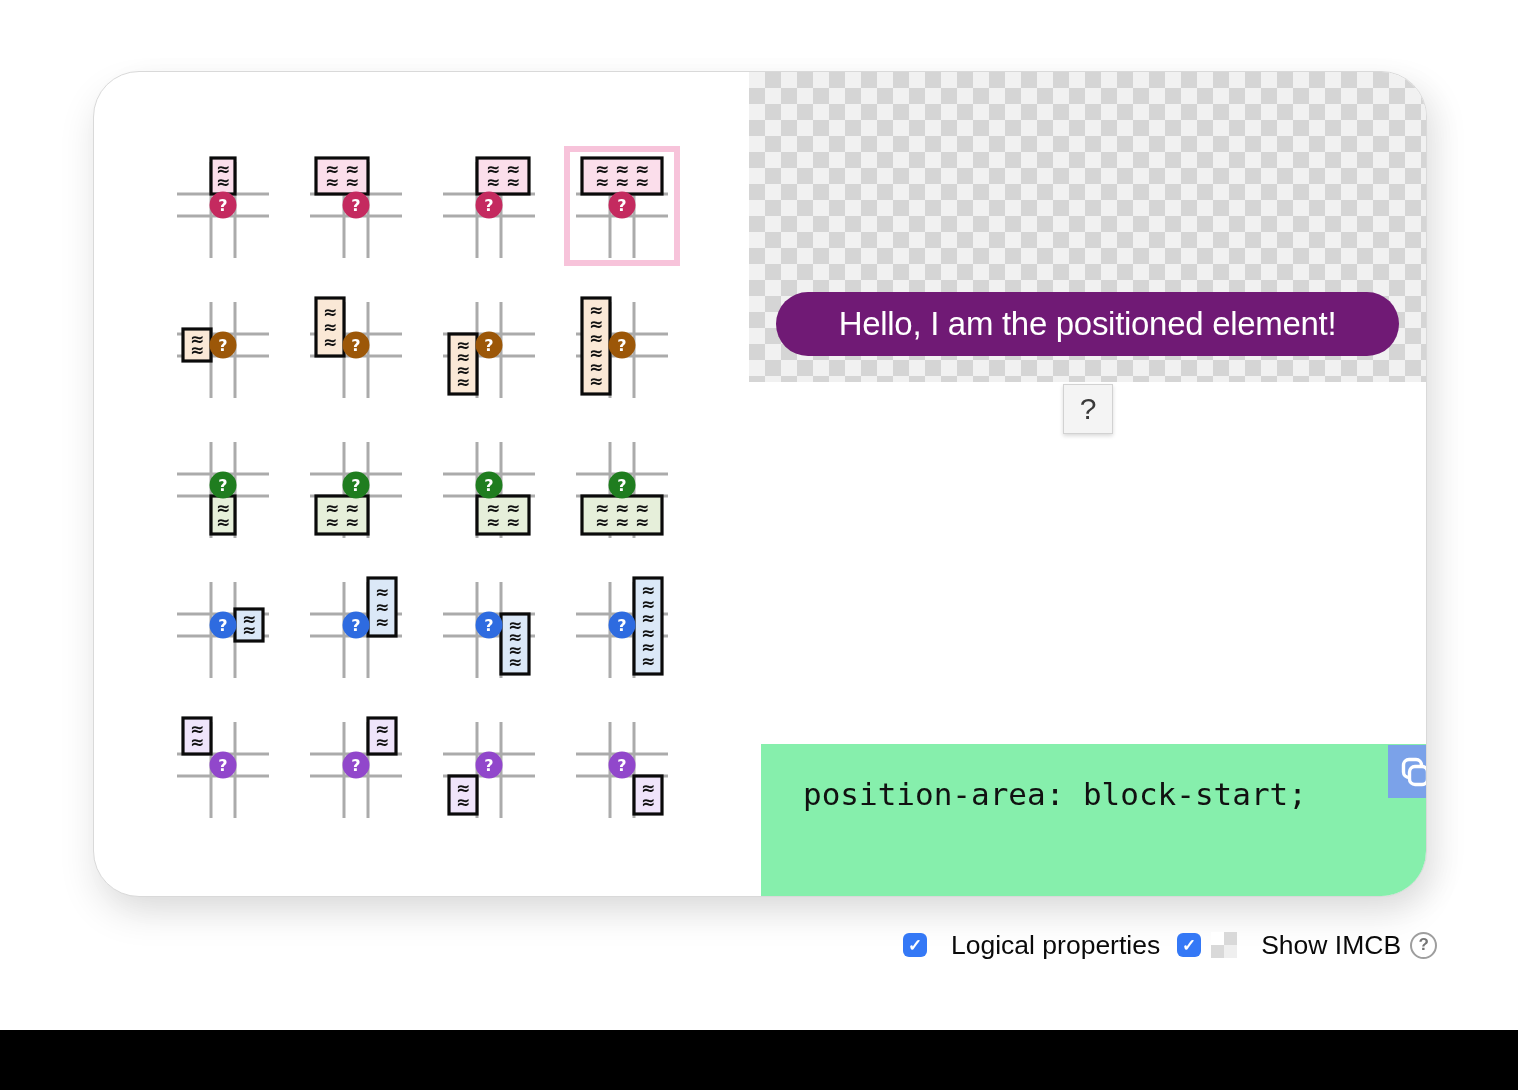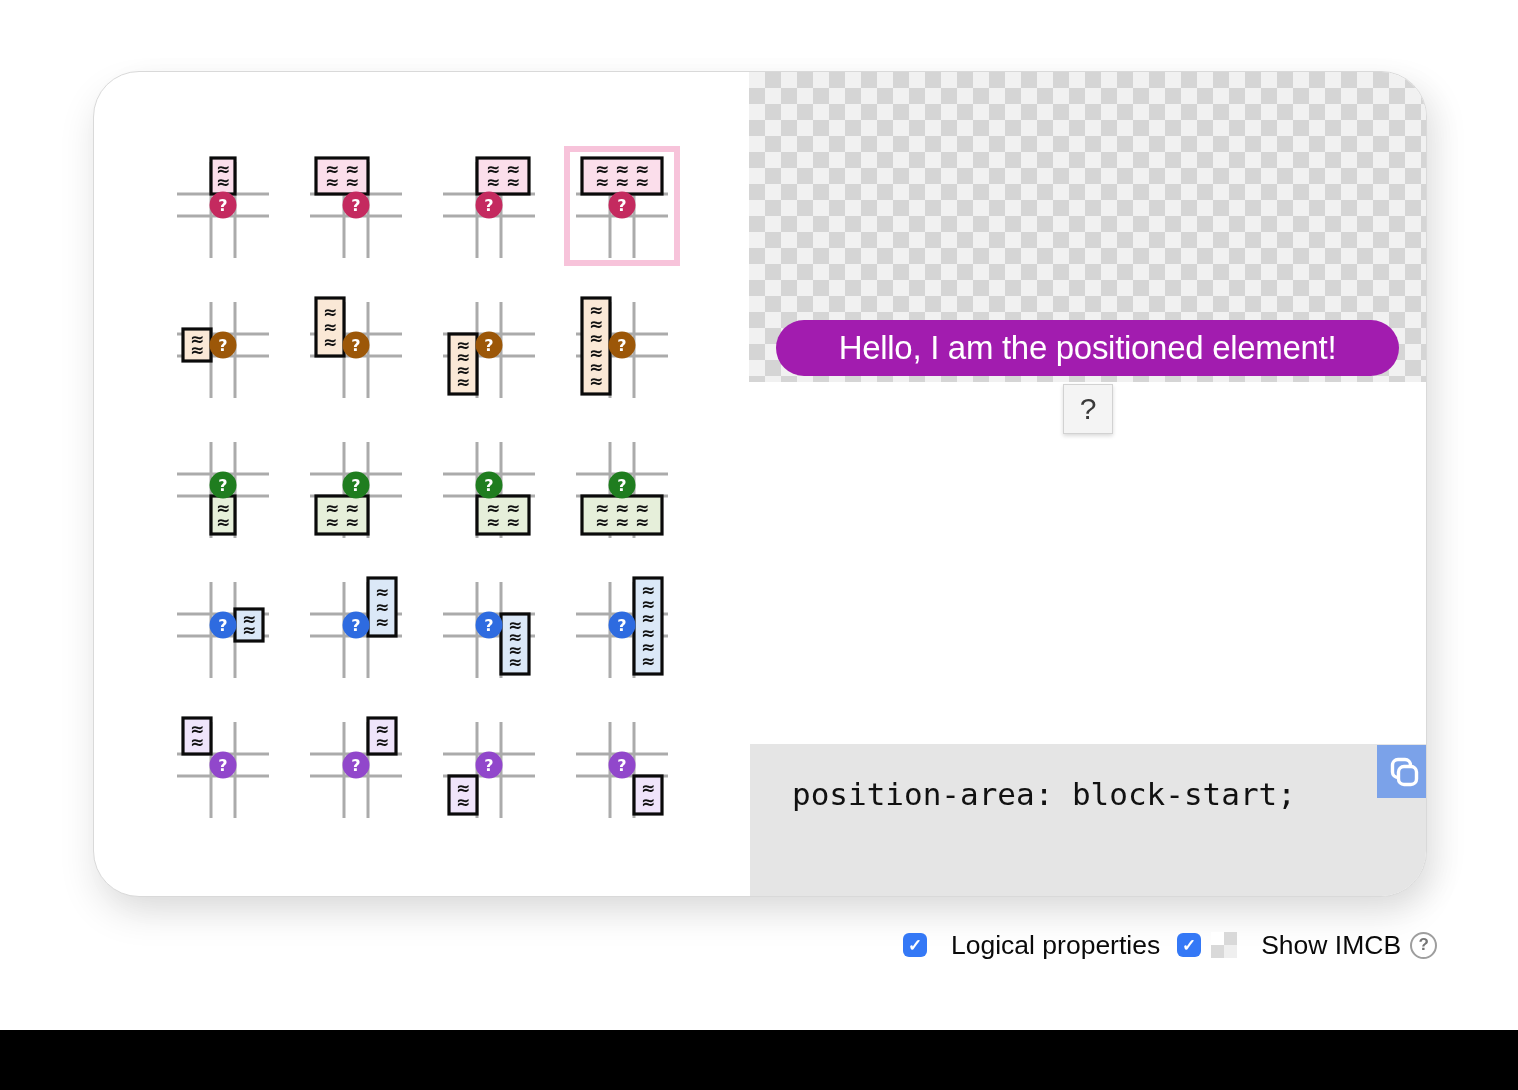--- a/index.html
+++ b/index.html
@@ -25,31 +25,31 @@
   }
   .option-cell.selected{padding:0;border:6px solid #f7c3da;}
   
   .right-panel{position:absolute;left:655px;top:0;width:678px;height:826px;}
   .imcb{
     position:absolute;left:0;top:0;width:100%;height:310px;
     background:conic-gradient(#d5d5d5 0 25%, #f1f1f1 0 50%, #d5d5d5 0 75%, #f1f1f1 0);
     background-size:32px 32px;
   }
   .pill{
-    position:absolute;left:27px;top:248px;width:623px;height:56px;border-radius:32px;
-    background:#a21caf;color:#ffffff;font-size:33px;letter-spacing:-.3px;
+    position:absolute;left:27px;top:220px;width:623px;height:64px;border-radius:32px;
+    background:#701a75;color:#ffffff;font-size:33px;letter-spacing:-.3px;
     display:flex;align-items:center;justify-content:center;white-space:nowrap;
   }
   .anchor-box{
     position:absolute;left:314px;top:312px;width:50px;height:50px;box-sizing:border-box;
     background:#f4f4f4;border:1px solid #d2d2d2;box-shadow:0 2px 4px rgba(0,0,0,.15);
     display:flex;align-items:center;justify-content:center;
     font-size:30px;color:#3a3a3a;
   }
-  .code-panel{position:absolute;left:1px;top:672px;width:100%;height:154px;background:#e5e5e5;text-align:right;}
+  .code-panel{position:absolute;left:12px;top:672px;width:100%;height:154px;background:#86efac;text-align:right;}
   .code-text{
     position:absolute;left:42px;top:32px;
     font-family:"DejaVu Sans Mono",monospace;font-size:31px;font-weight:500;color:#111;
     white-space:pre;
   }
   .copy-btn{
     position:absolute;right:0;top:1px;width:51px;height:53px;background:#7ba2e9;
     border:none;display:flex;align-items:center;justify-content:center;cursor:pointer;padding:0;
   }
   

